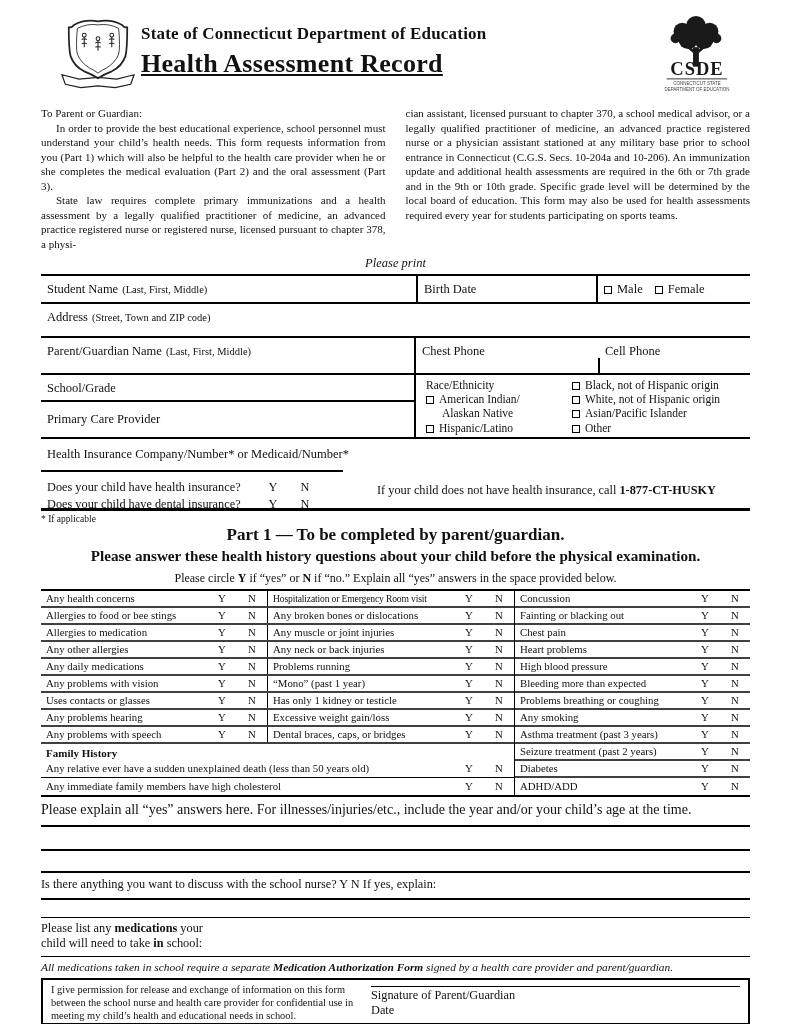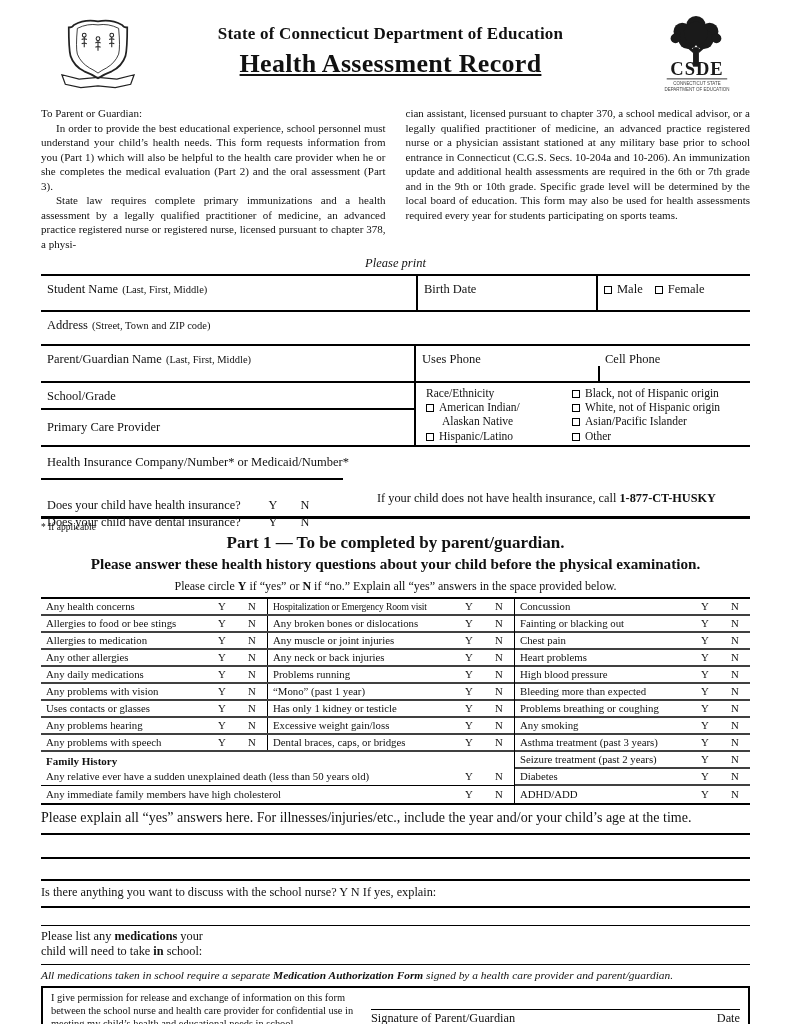--- a/index.html
+++ b/index.html
@@ -3,38 +3,38 @@
 <meta charset="utf-8">
 <style>
   * { margin:0; padding:0; box-sizing:border-box; }
   html,body { background:#e9e9e9; }
   body { font-family:"Liberation Serif", serif; color:#111; }
   .page { width:791px; height:1024px; background:#fff; margin:0 auto; padding:12px 41px 0; overflow:hidden; }
 
   
   .header { display:flex; align-items:flex-start; height:84px; }
   .seal { width:86px; height:78px; margin-left:14px; margin-top:4px; }
-  .titles { flex:1; text-align:center; padding-top:12px; }
+  .titles { flex:1; padding-top:12px; }
   .agency { font-weight:bold; font-size:17px; letter-spacing:.2px; }
   .main-title { font-weight:bold; font-size:26px; margin-top:5px; letter-spacing:.3px;text-decoration:underline; }
   .csde-logo { width:110px; text-align:center; margin-top:2px; }
 
   
   .intro { display:flex; gap:20px; margin-top:10px; }
   .intro .col { flex:1; font-size:11px; line-height:14.5px; text-align:justify; }
   .intro p.ind { text-indent:15px; }
   .please-print { text-align:center; font-style:italic; font-size:12.5px; margin:5px 0 3px; }
 
   
   .form-grid { border-top:2.5px solid #000; }
   .band { border-bottom:2px solid #000; position:relative; }
   .flabel { font-size:12.5px; }
   .hint { font-size:10.5px; }
   .cellpad { padding:3px 0 0 6px; }
-  .b-student { display:flex; height:36px; }
+  .b-student { display:flex; height:28px; }
   .bc1 { width:375px; }
   .bc2 { width:180px; border-left:2px solid #000; }
   .bc3 { flex:1; border-left:2px solid #000; }
   .b-address { height:34px; border-bottom:2.5px solid #000; }
   .b-parent { display:flex; height:37px; }
   .pc1 { width:375px; border-right:2px solid #000; }
   .pc2 { width:183px; }
   .pc3 { flex:1; position:relative; }
   .pc3::before { content:""; position:absolute; left:-1px; bottom:0; width:1.5px; height:15px; background:#000; }
   .b-school { display:flex; }
@@ -42,21 +42,21 @@
   .school-cell { height:27px; border-bottom:2px solid #000; padding:3px 0 0 6px; }
   .pcp-cell { height:31px; padding:7px 0 0 6px; }
   .race { flex:1; display:flex; padding:3px 4px 2px 10px; font-size:11.5px; }
   .race-left { width:146px; }
   .race-right { flex:1; }
   .race-item { line-height:14.2px; white-space:nowrap; }
   .race-indent { padding-left:16px; }
   .cb { display:inline-block; width:8px; height:8px; border:1.3px solid #000; margin-right:5px; vertical-align:-1px; }
   .b-inslabel { height:31px; padding:5px 0 0 6px; border-bottom:none; }
   .b-questions { display:flex; height:41px; border-bottom:3px solid #000; }
-  .q-left { width:302px; border-top:2px solid #000; padding:17px 0 0 6px; font-size:12.3px; }
+  .q-left { width:302px; border-top:2px solid #000; padding:7px 0 0 6px; font-size:12.3px; }
   .q-row { display:flex; line-height:17px; }
   .q-label { width:210px; }
   .q-yn { width:32px; text-align:center; }
   .q-right { flex:1; display:flex; align-items:center; justify-content:center; font-size:12.3px; padding-top:4px; }
 
   .if-applicable { font-size:9.5px; margin:3px 0 1px; }
   .p1h1 { text-align:center; font-weight:bold; font-size:17px; margin-top:1px; }
   .p1h2 { text-align:center; font-weight:bold; font-size:15.2px; margin-top:2px; white-space:nowrap; }
   .instruction { text-align:center; font-size:12px; margin:6px 0 3px; }
 
@@ -82,21 +82,21 @@
   
   .explain-label { font-size:14px; padding:5px 0 7px; border-bottom:2px solid #000; }
   .write-line { height:24px; border-bottom:2px solid #000; }
   .nurse-band { margin-top:20px; border-top:2px solid #000; border-bottom:2px solid #000; padding:4px 0 6px; font-size:12.3px; }
   .meds-band { margin-top:17px; border-top:1.5px solid #000; border-bottom:1.5px solid #000; padding:3px 0 4px; font-size:12.3px; line-height:15.5px; }
   .meds-note { font-style:italic; font-size:11.4px; padding:4px 0 5px; }
   .perm-box { border:2.5px solid #000; display:flex; padding:4px 8px 5px; height:47px; }
   .perm-text { width:308px; font-size:10.4px; line-height:12.9px; }
   .sig-area { flex:1; margin-left:12px; display:flex; flex-direction:column; justify-content:flex-end; }
   .sig-line { border-bottom:1.5px solid #000; height:2px; }
-  .sig-labels { display:flex; justify-content:space-between; font-size:12.3px; padding-top:1px; }
+  .sig-labels { display:flex; justify-content:space-between; font-size:12.3px; padding-top:1px;flex-direction:column; }
   .footer { text-align:right; font-family:"Liberation Sans", sans-serif; font-weight:bold; font-size:13px; margin-top:8px; padding-right:3px; }
   .bold { font-weight:bold; }
 </style>
 </head>
 <body>
 
 <div class="page">
 
   <div class="header">
     <svg class="seal" viewBox="0 0 100 90">
@@ -172,21 +172,21 @@
       <span class="flabel">Address</span>
       <span class="hint">(Street, Town and ZIP code)</span>
     </div>
 
     <div class="band b-parent">
       <div class="pc1 cellpad">
         <span class="flabel">Parent/Guardian Name</span>
         <span class="hint">(Last, First, Middle)</span>
       </div>
       <div class="pc2 cellpad">
-        <span class="flabel">Uses Phone</span>
+        <span class="flabel">Chest Phone</span>
       </div>
       <div class="pc3 cellpad">
         <span class="flabel">Cell Phone</span>
       </div>
     </div>
 
     <div class="band b-school">
       <div class="school-left">
         <div class="school-cell">
           <span class="flabel">School/Grade</span>

